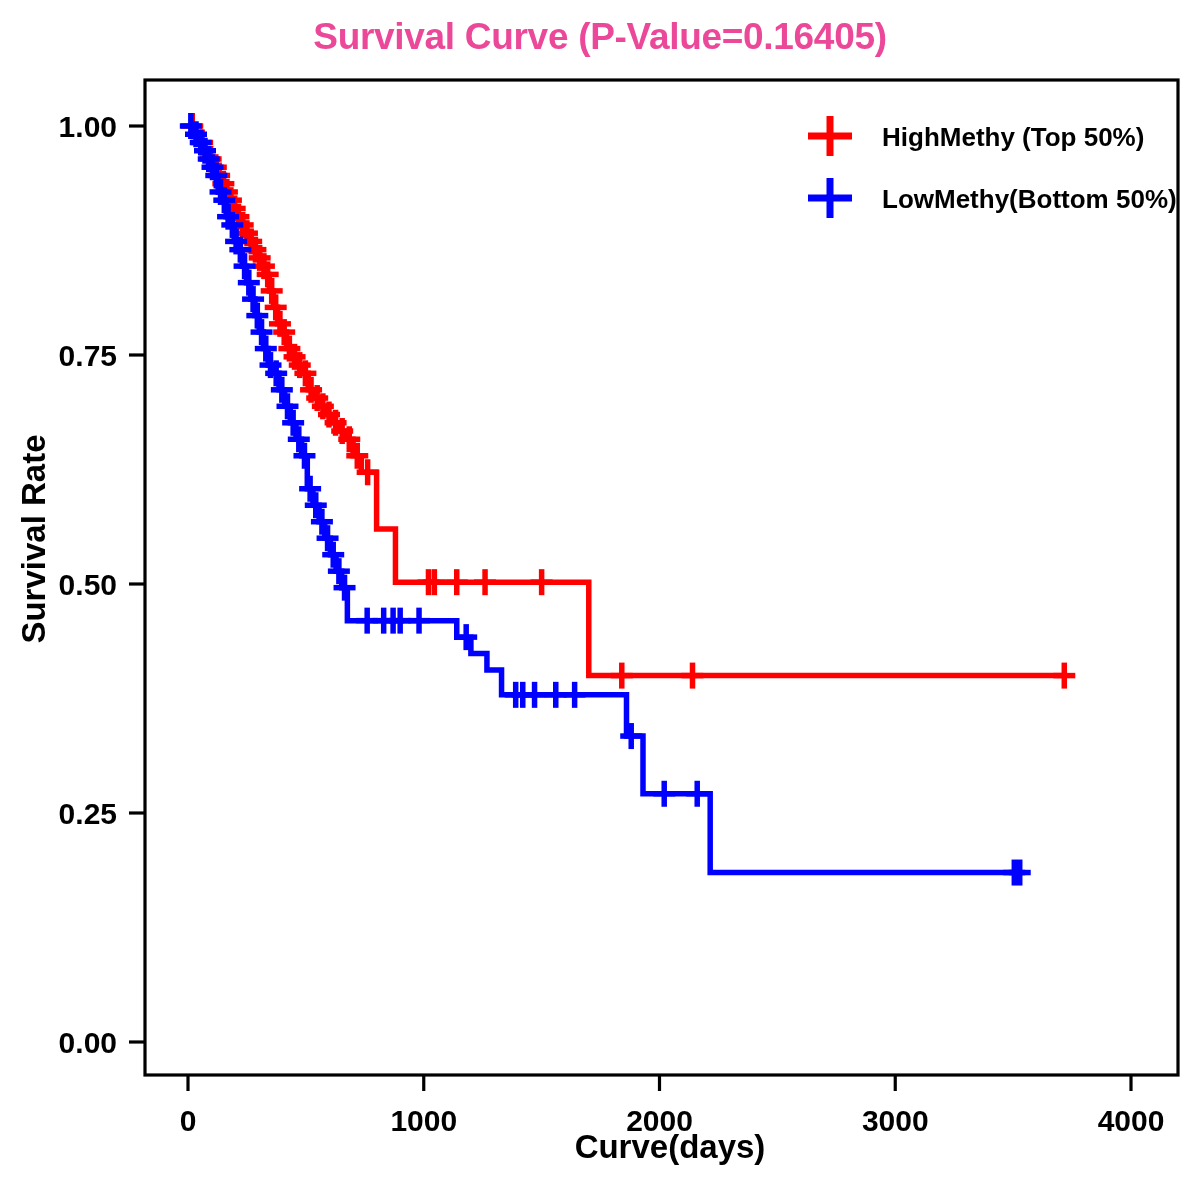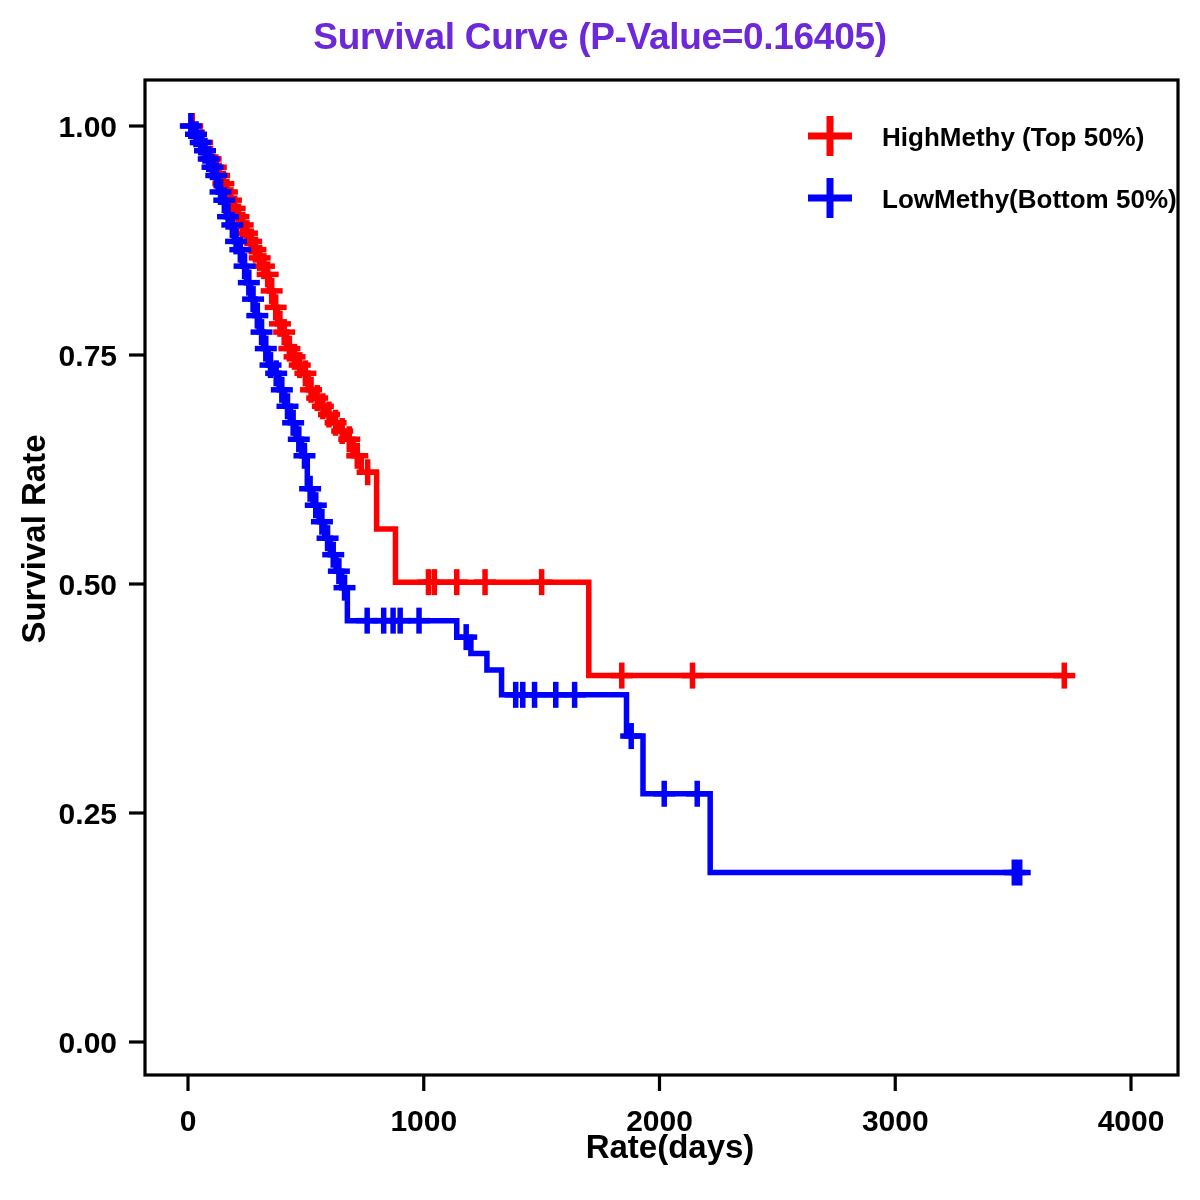--- a/index.html
+++ b/index.html
@@ -16,21 +16,21 @@
     overflow: hidden;
   }
   #chart-title {
     position: absolute;
     left: 0;
     top: 16px;
     width: 1200px;
     text-align: center;
     font-size: 37px;
     font-weight: bold;
-    color: #6d28d9;
+    color: #ec4899;
     letter-spacing: -0.3px;
   }
   #plot-svg {
     position: absolute;
     left: 0;
     top: 0;
   }
   #ylabel {
     position: absolute;
     left: -96px;
@@ -299,15 +299,15 @@
           <g>
             <line x1="808" y1="198" x2="852" y2="198" stroke="#0000FF" stroke-width="7"></line>
             <line x1="830" y1="178" x2="830" y2="218" stroke="#0000FF" stroke-width="7"></line>
           </g>
           <text x="882" y="208" class="legend-text">LowMethy(Bottom 50%)</text>
         </g>
       </g>
   </svg>
 
   <div id="ylabel">Survival Rate</div>
-  <div id="xlabel">Rate(days)</div>
+  <div id="xlabel">Curve(days)</div>
 
 </div>
 
 </body></html>

